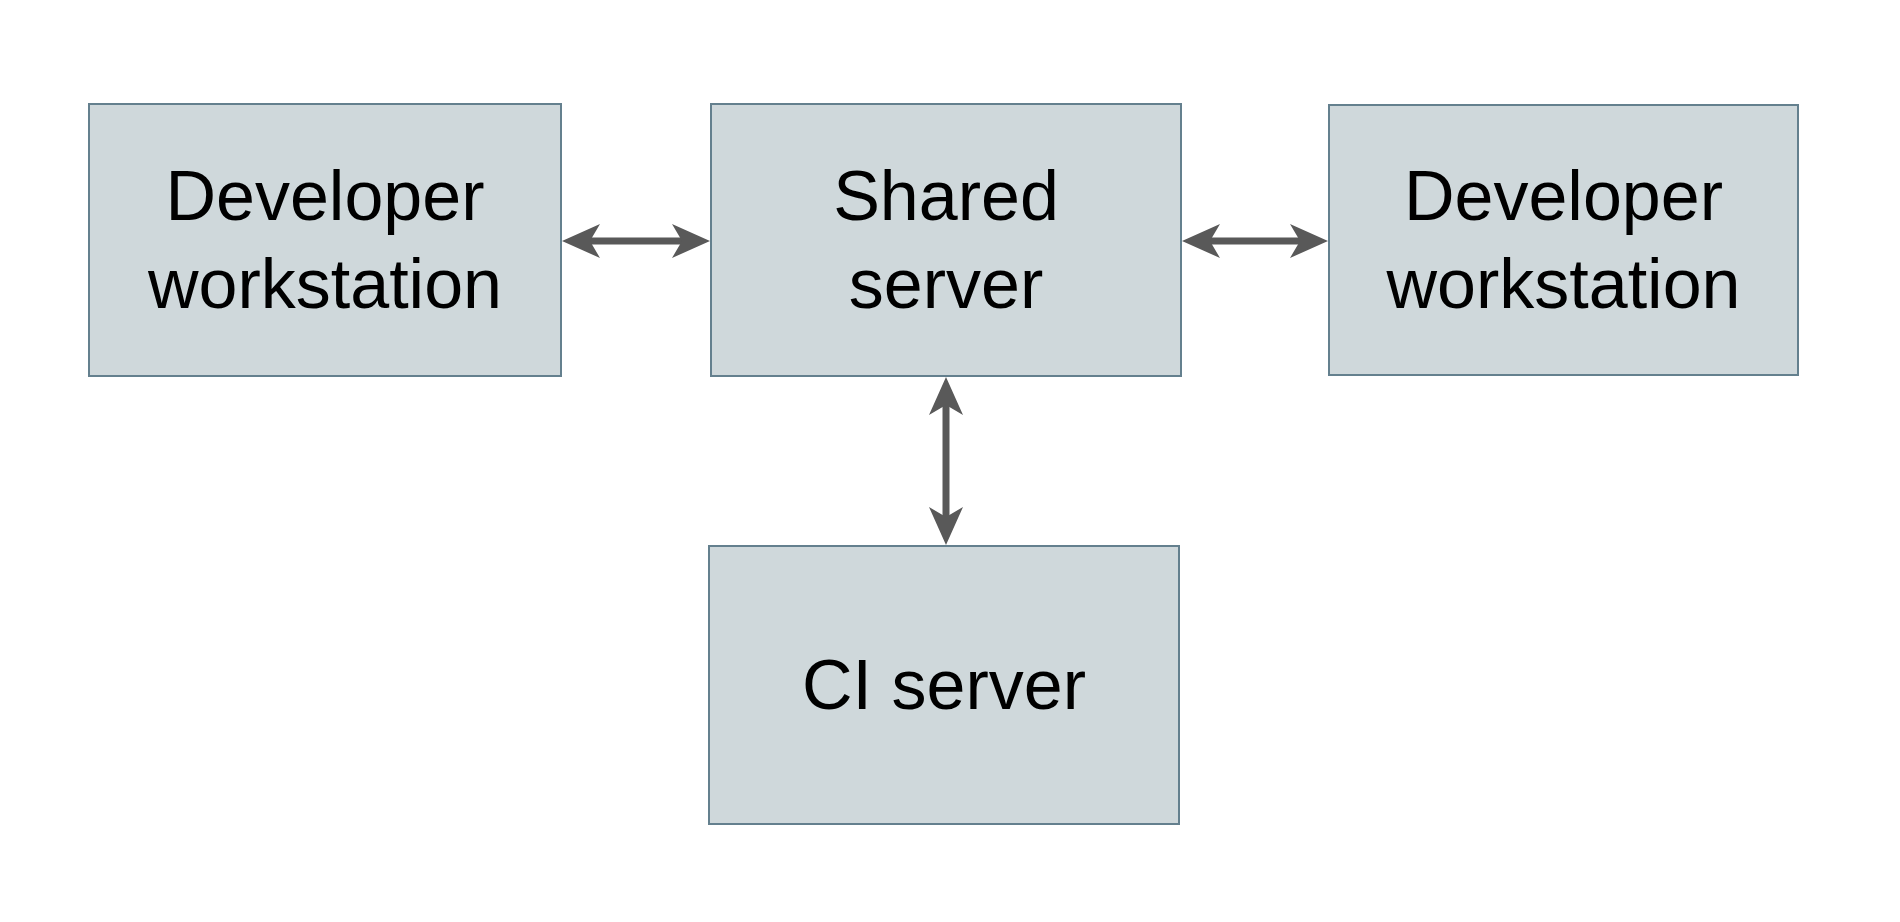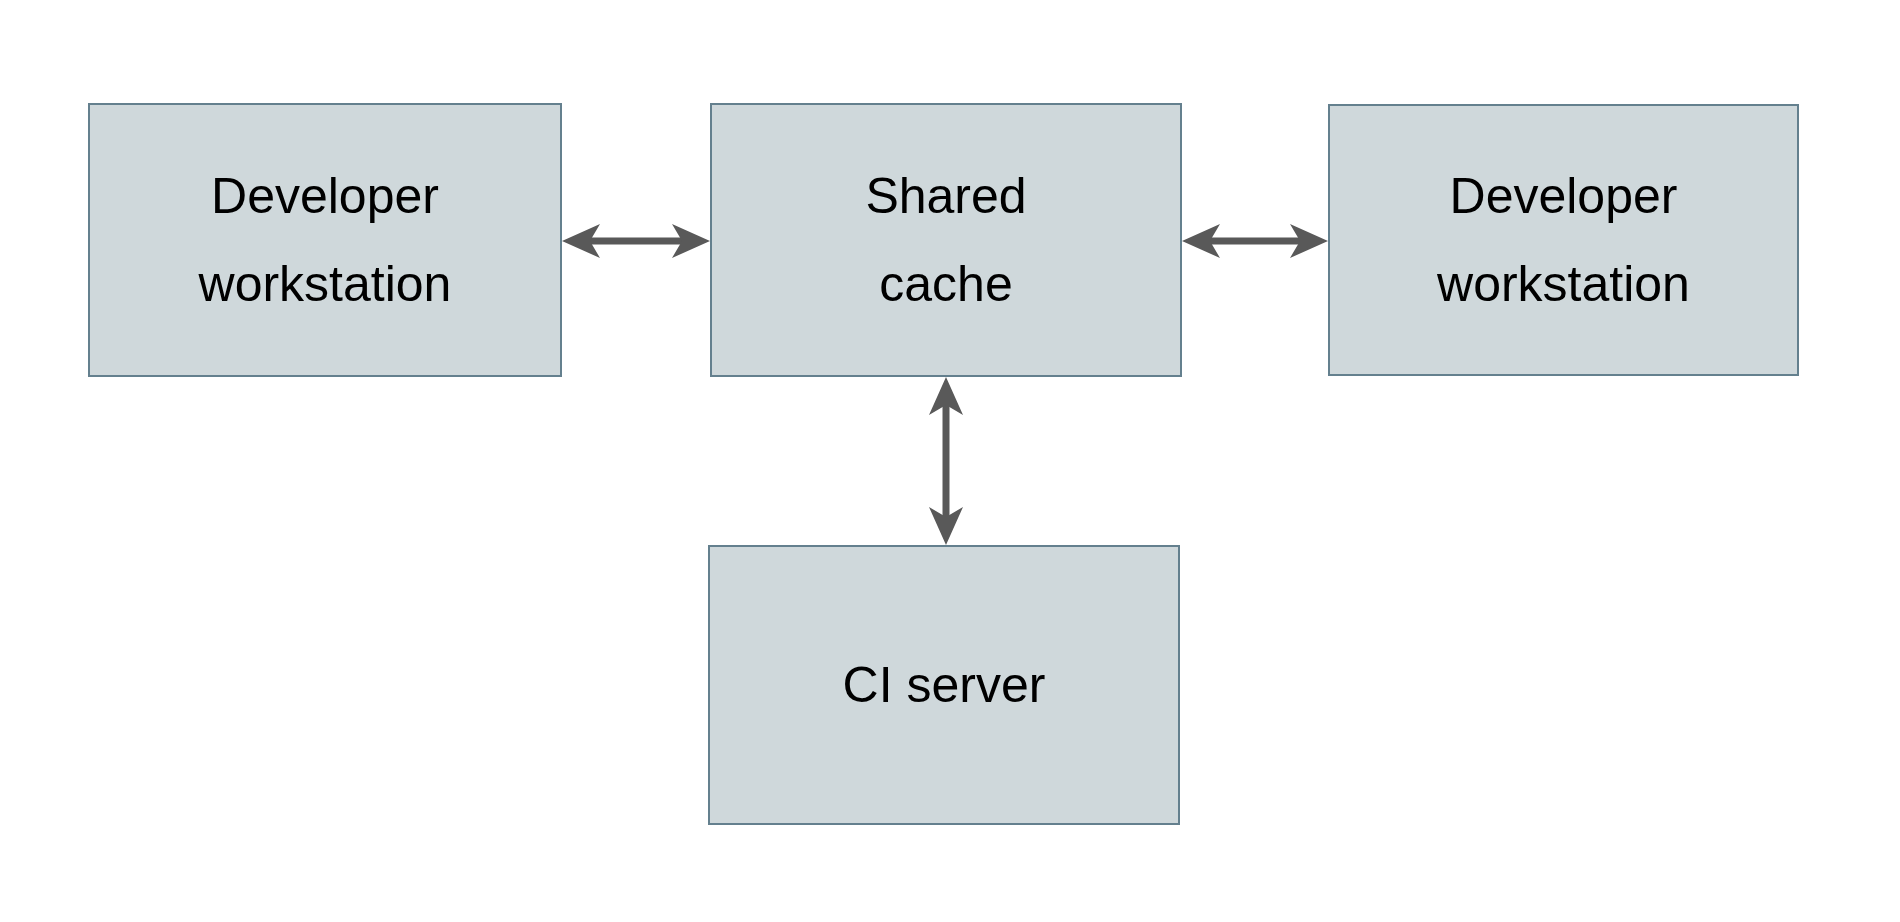--- a/index.html
+++ b/index.html
@@ -20,21 +20,21 @@
     box-sizing: border-box;
     background: var(--box-fill, #cfd8db);
     border: 2px solid var(--box-border, #64808e);
     display: flex;
     align-items: center;
     justify-content: center;
     text-align: center;
   }
   .node-label {
     color: var(--text-color, #000000);
-    font-size: 50px;
+    font-size: 70px;
     line-height: 88px;
     white-space: pre-line;
     letter-spacing: 0px;
   }
   .edge {
     position: absolute;
     color: var(--arrow-color, #595959);
   }
   .edge svg { display: block; }
   .edge polygon { fill: currentColor; }
@@ -55,21 +55,21 @@
 
 <div class="canvas">
 
   <div class="node" id="node-dev-left">
     <span class="node-label">Developer
 workstation</span>
   </div>
 
   <div class="node" id="node-shared">
     <span class="node-label">Shared
-cache</span>
+server</span>
   </div>
 
   <div class="node" id="node-dev-right">
     <span class="node-label">Developer
 workstation</span>
   </div>
 
   <div class="node" id="node-ci">
     <span class="node-label">CI server</span>
   </div>

